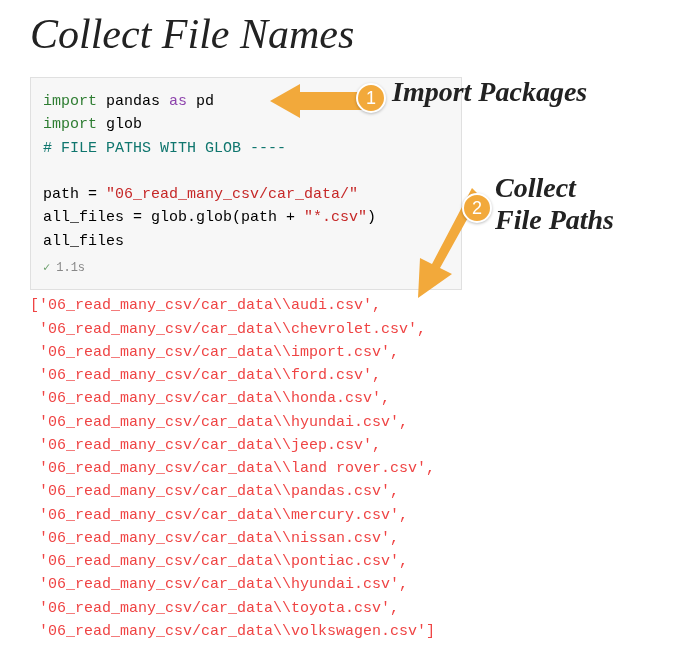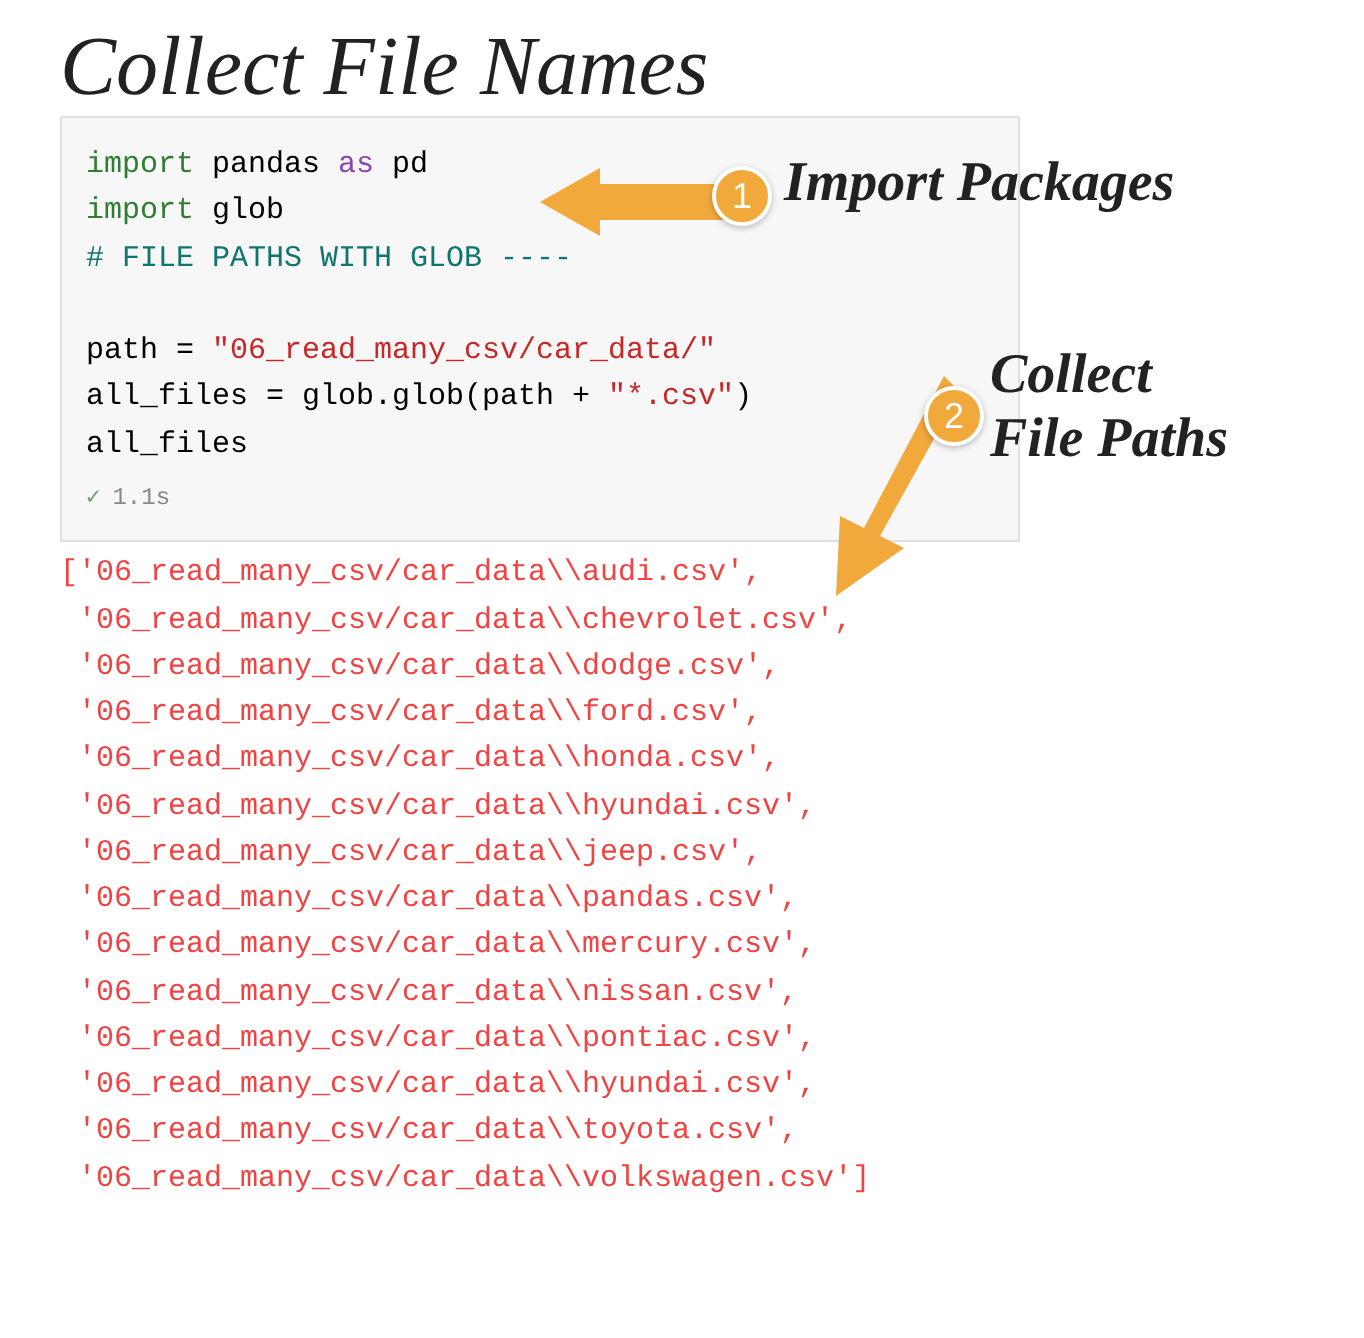--- a/index.html
+++ b/index.html
@@ -7,31 +7,31 @@
       font-family: Arial, sans-serif;
       background: #fff;
       width: 682px;
       padding: 10px 30px;
     }
     .title {
       font-family: 'Comic Sans MS', cursive;
       font-size: 42px;
       font-style: italic;
       color: #222;
-      margin-bottom: 0;
+      margin-bottom: 19px;
     }
     .code-block {
       background: #f7f7f7;
       border: 1px solid #e0e0e0;
       padding: 12px;
       font-family: 'Consolas', 'Courier New', monospace;
       font-size: 15px;
       line-height: 1.55;
       position: relative;
-      width: 480px;
+      width: 432px;
     }
     .code-line { white-space: pre; }
     .kw-import { color: #2e7d32; }
     .kw-as { color: #8e44ad; }
     .comment { color: #0f766e; }
     .string { color: #c62828; }
     .run-status {
       margin-top: 6px;
       color: #888;
       font-size: 12px;
@@ -121,25 +121,26 @@
   </svg>
   <div class="badge badge2">2</div>
   <div class="annotation anno2">
     <div>Collect</div>
     <div>File Paths</div>
   </div>
 
   <div class="output">
     <div class="output-line">['06_read_many_csv/car_data\\audi.csv',</div>
     <div class="output-line"> '06_read_many_csv/car_data\\chevrolet.csv',</div>
-    <div class="output-line"> '06_read_many_csv/car_data\\dodge.csv',</div>
+    <div class="output-line"> '06_read_many_csv/car_data\\import.csv',</div>
     <div class="output-line"> '06_read_many_csv/car_data\\ford.csv',</div>
     <div class="output-line"> '06_read_many_csv/car_data\\honda.csv',</div>
     <div class="output-line"> '06_read_many_csv/car_data\\hyundai.csv',</div>
     <div class="output-line"> '06_read_many_csv/car_data\\jeep.csv',</div>
+    <div class="output-line"> '06_read_many_csv/car_data\\land rover.csv',</div>
     <div class="output-line"> '06_read_many_csv/car_data\\pandas.csv',</div>
     <div class="output-line"> '06_read_many_csv/car_data\\mercury.csv',</div>
     <div class="output-line"> '06_read_many_csv/car_data\\nissan.csv',</div>
     <div class="output-line"> '06_read_many_csv/car_data\\pontiac.csv',</div>
     <div class="output-line"> '06_read_many_csv/car_data\\hyundai.csv',</div>
     <div class="output-line"> '06_read_many_csv/car_data\\toyota.csv',</div>
     <div class="output-line"> '06_read_many_csv/car_data\\volkswagen.csv']</div>
   </div>
 </div>
 

